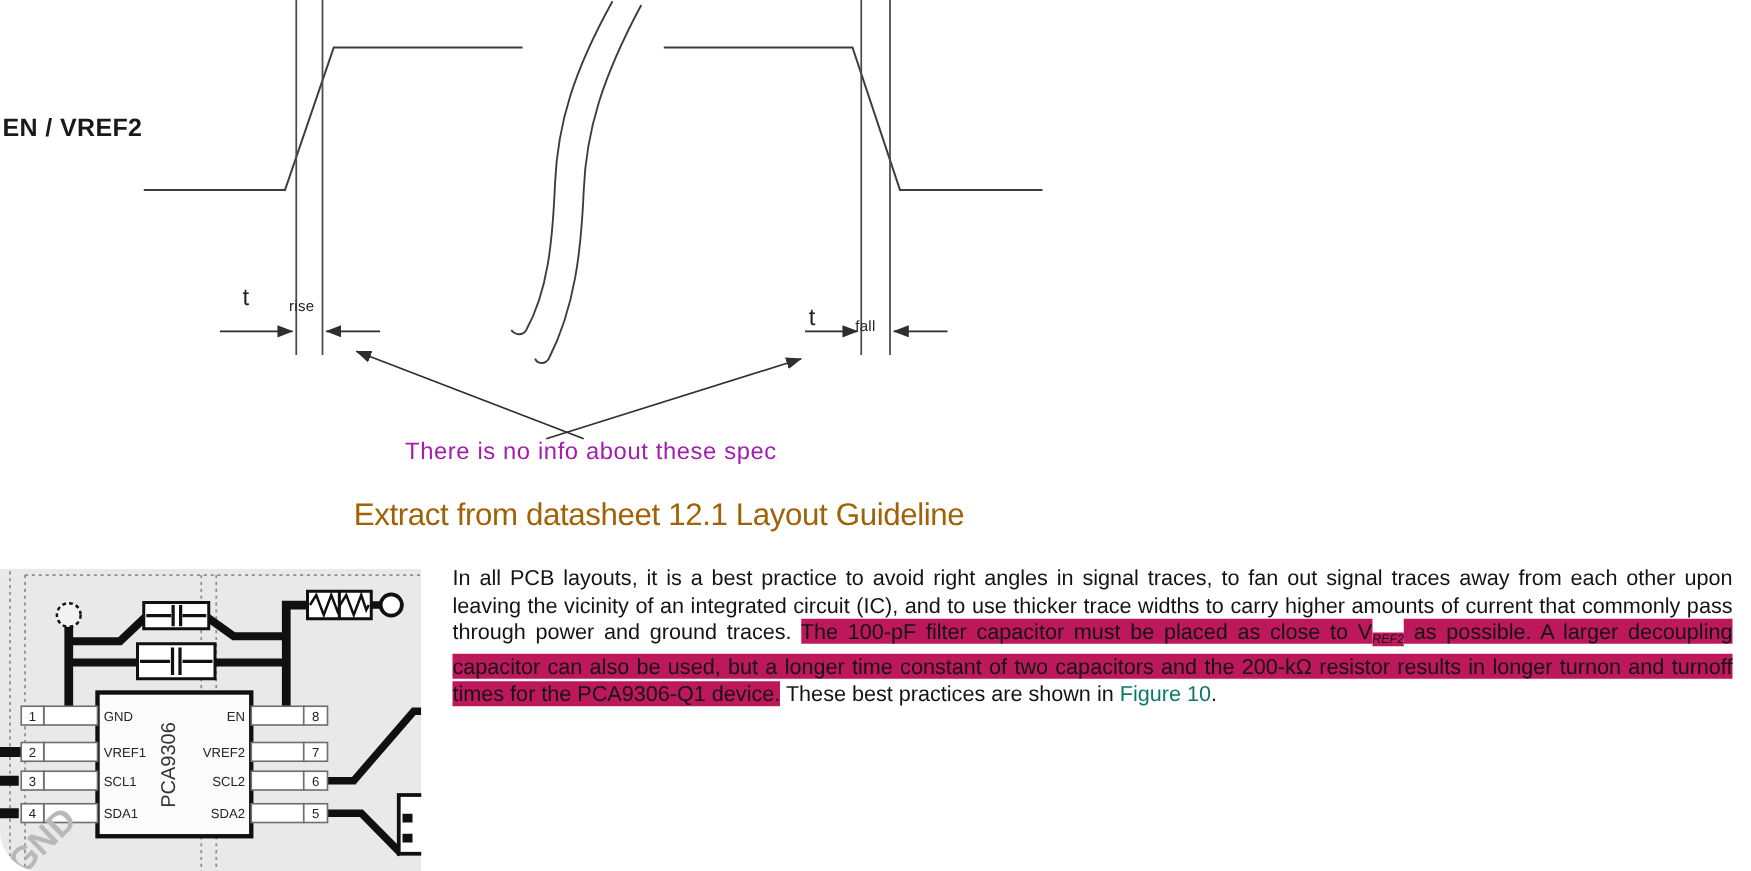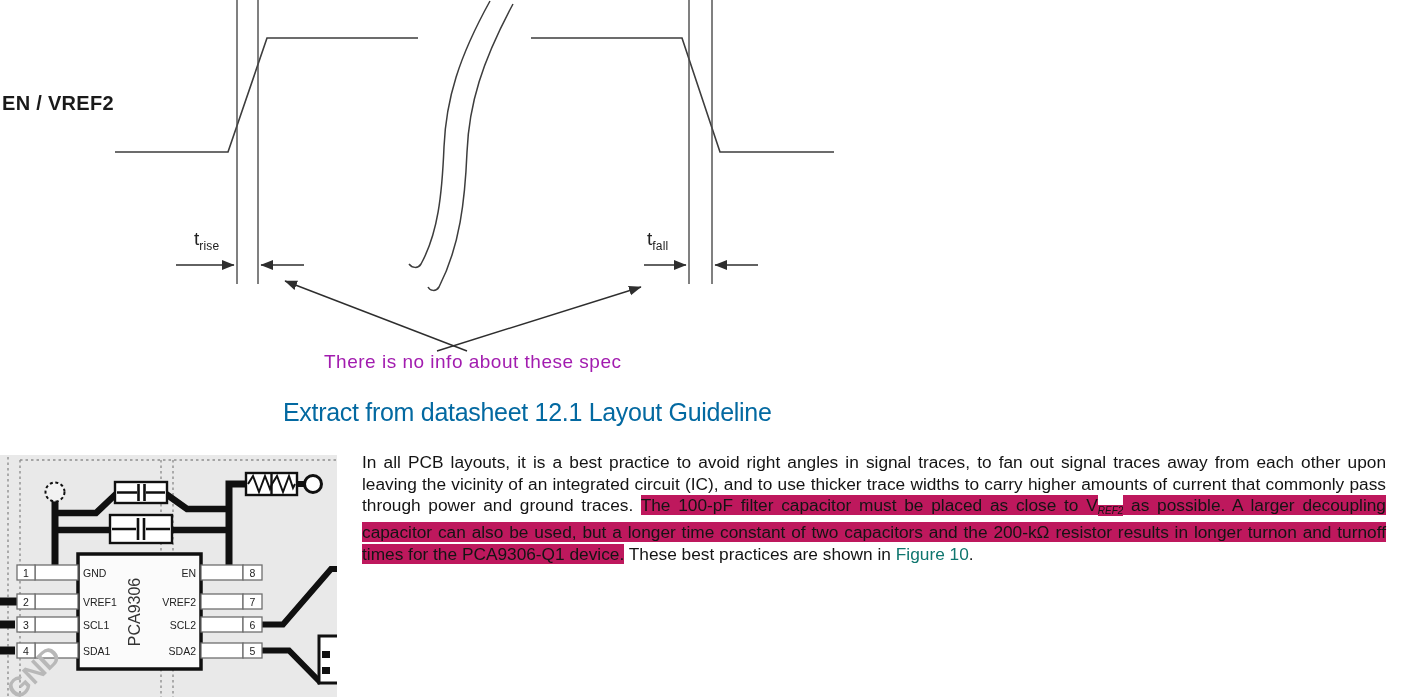--- a/index.html
+++ b/index.html
@@ -1,28 +1,28 @@
 <!DOCTYPE html>
 <html><head>
 <meta charset="utf-8">
 <style>
   html,body{margin:0;padding:0;background:#fff;}
   .page{position:relative;width:1401px;height:697px;background:#fff;overflow:hidden;
-        font-family:"Liberation Sans",sans-serif;color:#111;}
+        font-family:"Liberation Sans",sans-serif;color:#111;border-radius:32px;}
   svg{display:block;}
   .wave-svg{position:absolute;left:0;top:0;}
   .signal-label{position:absolute;left:2px;top:92px;font-size:20px;font-weight:bold;
                 letter-spacing:0.3px;color:#1a1a1a;}
   .t-label{position:absolute;font-size:19px;color:#222;}
-  .t-label sub{font-size:12px;letter-spacing:0.2px;}
+  .t-label sub{font-size:12px;letter-spacing:0.2px;margin-left:32px;}
   .t-rise{left:194px;top:228px;}
-  .t-fall{left:647px;top:228px;}
+  .t-fall{left:647px;top:244px;}
   .annotation{position:absolute;left:324px;top:351px;font-size:19px;letter-spacing:0.5px;color:#a21caf;}
   .heading{position:absolute;left:283px;top:398px;margin:0;font-size:25px;font-weight:normal;
-           letter-spacing:-0.3px;color:#0369a1;}
+           letter-spacing:-0.3px;color:#a16207;}
   .pcb{position:absolute;left:0;top:455px;width:337px;height:242px;}
   .para{position:absolute;left:362px;top:452px;width:1024px;font-size:17.3px;line-height:21.7px;
         text-align:justify;color:#141414;}
   .hl{background:#be185d;}
   .subsc{font-size:10px;vertical-align:-3px;font-style:italic;}
   .fig-link{color:#0f766e;text-decoration:none;cursor:pointer;}
   .pcb-pinlabel{font-size:10.5px;fill:#222;}
   .pcb-num{font-size:10.5px;fill:#222;}
 </style>
 </head>

